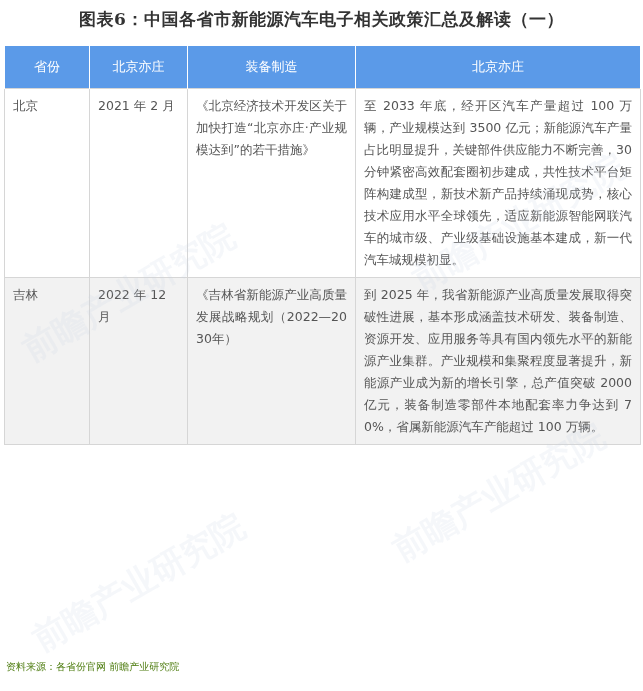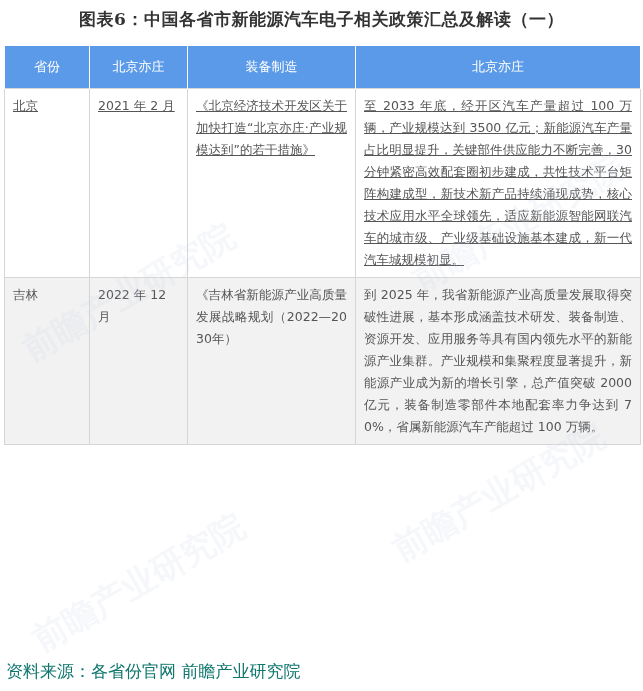--- a/index.html
+++ b/index.html
@@ -39,29 +39,29 @@
     padding: 0;
   }
   table.policy td {
     border: 1px solid #d6d6d6;
     vertical-align: top;
     padding: 6px 8px 6px 8px;
     color: #555555;
     word-break: break-all;
   }
   table.policy tr.alt td { background: #f2f2f2; }
-  table.policy tr.r1 td { height: 148px; text-decoration: underline; }
+  table.policy tr.r1 td { height: 148px; }
   table.policy tr.r2 td { height: 128px; }
   table.policy tr.r3 td { height: 87px; }
   table.policy tr.r4 td { height: 149px; }
   td.c-name { text-align: justify; }
   td.c-content { text-align: justify; padding-right: 6px; }
   .footer {
     position: absolute; top: 660px; left: 6px; right: 4px;
-    font-size: 17px; color: #0f766e;
+    font-size: 10px; color: #4d7c0f;
     display: flex; justify-content: space-between;
   }
   .watermark {
     position: absolute;
     font-size: 34px; font-weight: bold;
     color: rgba(200, 210, 225, 0.18);
     transform: rotate(-30deg);
     pointer-events: none;
     white-space: nowrap;
   }

